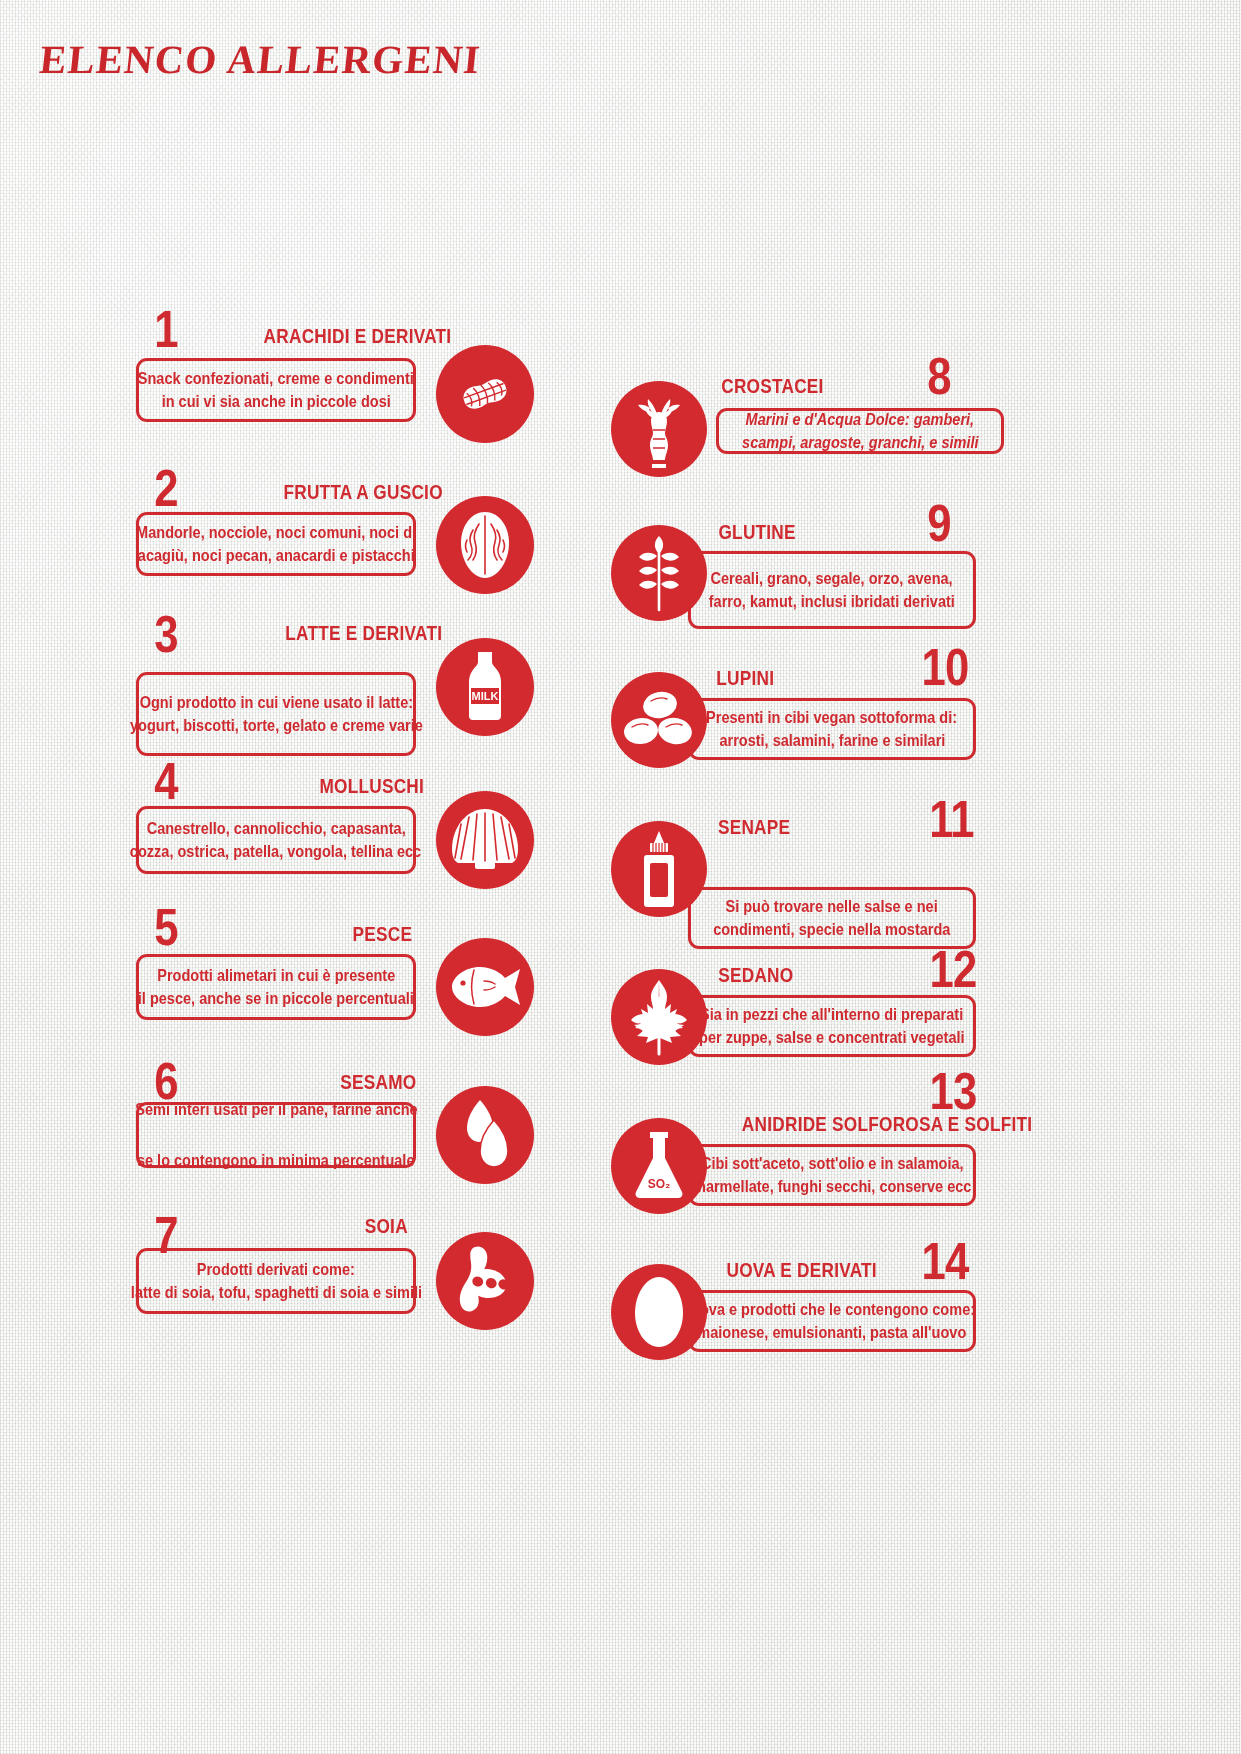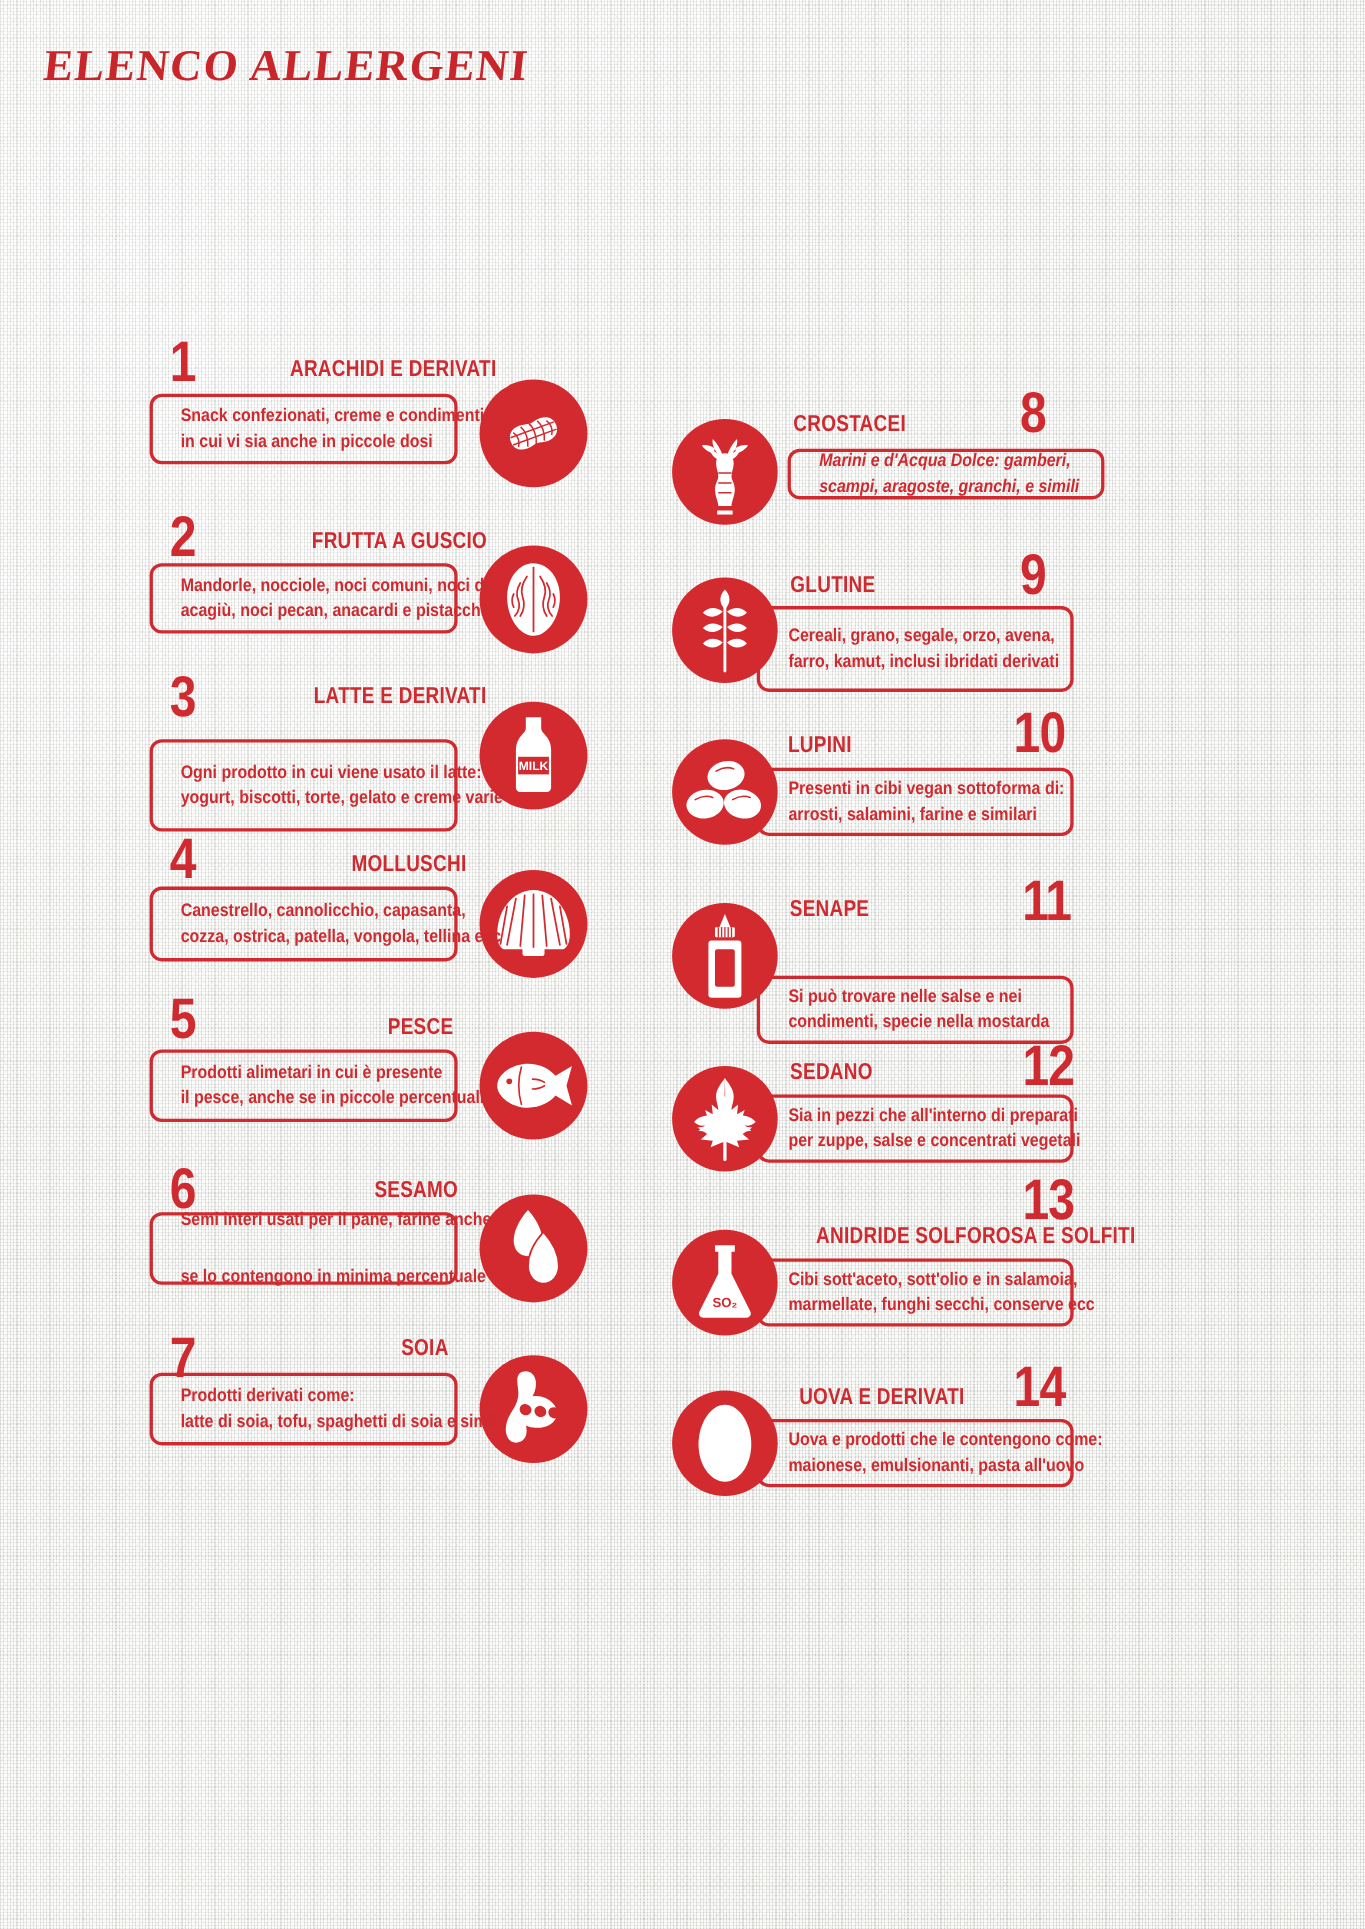--- a/index.html
+++ b/index.html
@@ -96,20 +96,21 @@
     white-space: nowrap;
   }
 
   .box {
     position: absolute;
     border: 3px solid #cf2a2f;
     border-radius: 11px;
     background: transparent;
     display: flex;
     flex-direction: column;
+    align-items: center;
     justify-content: center;
     padding: 6px 10px;
   }
   .box .line {
     font-family: "Liberation Sans Narrow", "Liberation Sans", sans-serif;
     font-weight: bold;
     font-size: 16.5px;
     line-height: 1.42;
     color: #cf2a2f;
     white-space: nowrap;

